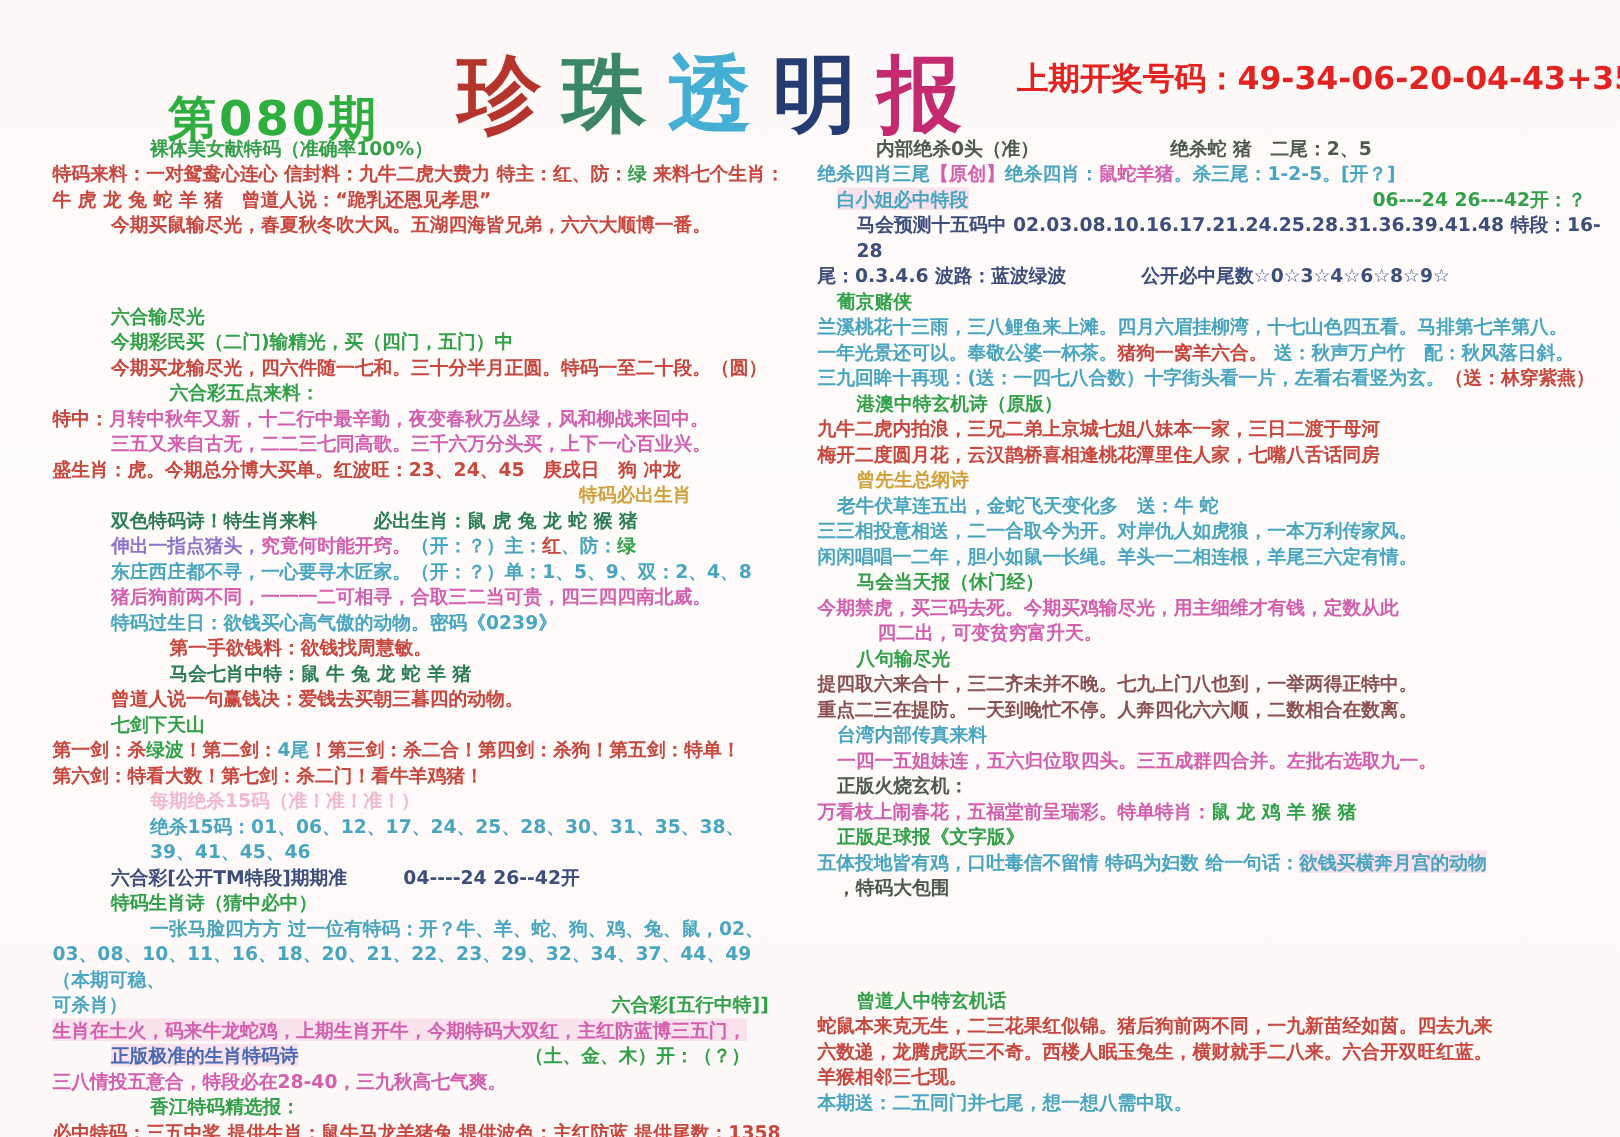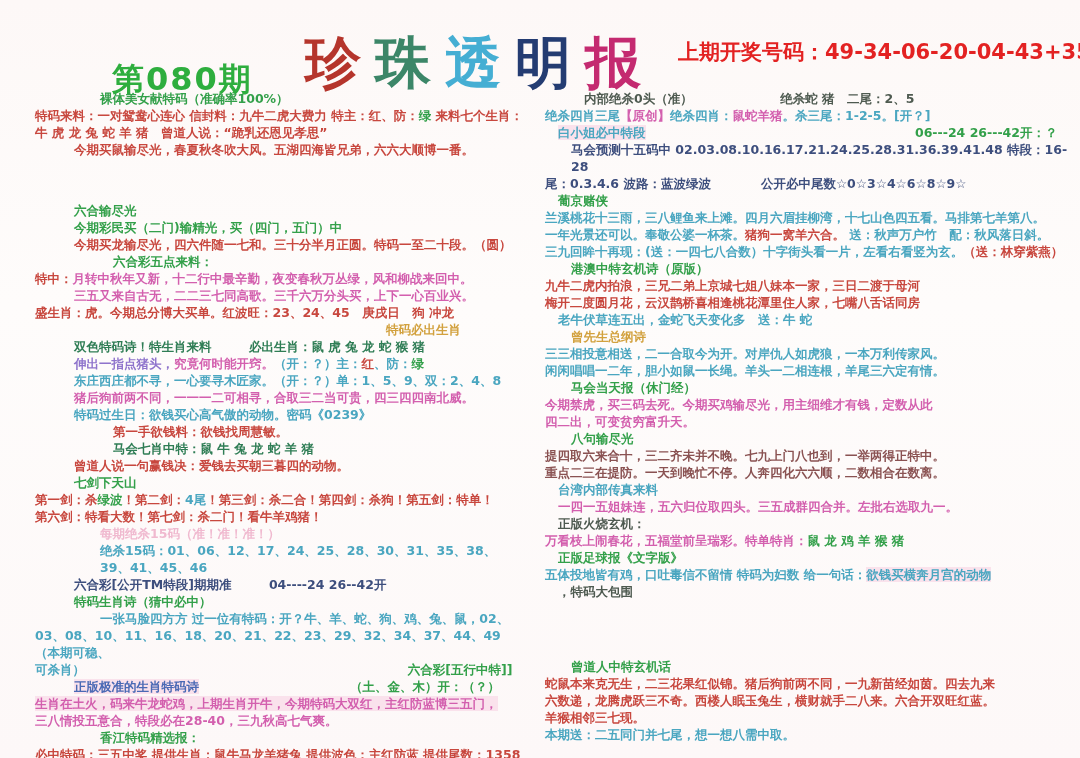--- a/index.html
+++ b/index.html
@@ -68,46 +68,46 @@
       <div class="line" style="padding-left: 39px; align-items: flex-end;"><span class="main-segs"><span class="seg" style="color: rgb(51, 160, 74);">七剑下天山</span></span></div>
       <div class="line" style="padding-left: 0px;"><span class="main-segs"><span class="seg" style="color: rgb(200, 71, 62);">第一剑：杀</span><span class="seg" style="color: rgb(51, 160, 74);">绿波</span><span class="seg" style="color: rgb(200, 71, 62);">！第二剑：</span><span class="seg" style="color: rgb(74, 166, 192);">4尾</span><span class="seg" style="color: rgb(200, 71, 62);">！第三剑：杀二合！第四剑：杀狗！第五剑：特单！</span></span></div>
       <div class="line" style="padding-left: 0px;"><span class="main-segs"><span class="seg" style="color: rgb(200, 71, 62);">第六剑：特看大数！第七剑：杀二门！看牛羊鸡猪！</span></span></div>
       <div class="line" style="padding-left: 65px;"><span class="main-segs"><span class="seg" style="color: rgb(240, 185, 207);">每期绝杀15码（准！准！准！）</span></span></div>
       <div class="line" style="padding-left: 65px;"><span class="main-segs"><span class="seg" style="color: rgb(74, 166, 192);">绝杀15码：01、06、12、17、24、25、28、30、31、35、38、39、41、45、46</span></span></div>
       <div class="line" style="padding-left: 39px;"><span class="main-segs"><span class="seg" style="color: rgb(61, 78, 125);">六合彩[公开TM特段]期期准　　　04----24 26--42开</span></span></div>
       <div class="line" style="padding-left: 39px;"><span class="main-segs"><span class="seg" style="color: rgb(51, 160, 74);">特码生肖诗（猜中必中）</span></span></div>
       <div class="line" style="padding-left: 65px;"><span class="main-segs"><span class="seg" style="color: rgb(74, 166, 192);">一张马脸四方方 过一位有特码：开？牛、羊、蛇、狗、鸡、兔、鼠，02、</span></span></div>
       <div class="line" style="padding-left: 0px;"><span class="main-segs"><span class="seg" style="color: rgb(74, 166, 192);">03、08、10、11、16、18、20、21、22、23、29、32、34、37、44、49（本期可稳、</span></span></div>
       <div class="line" style="padding-left: 0px;"><span class="main-segs"><span class="seg" style="color: rgb(74, 166, 192);">可杀肖）</span></span><span class="right-segs"><span class="seg" style="color: rgb(51, 160, 74);">六合彩[五行中特]]　</span></span></div>
+      <div class="line" style="padding-left: 0px;"><span class="main-segs"><span class="seg hl" style="color: rgb(211, 95, 174);">生肖在土火，码来牛龙蛇鸡，上期生肖开牛，今期特码大双红，主红防蓝博三五门，</span></span></div>
       <div class="line" style="padding-left: 39px;"><span class="main-segs"><span class="seg hl" style="color: rgb(74, 105, 180);">正版极准的生肖特码诗</span></span><span class="right-segs"><span class="seg" style="color: rgb(51, 160, 74);">（土、金、木）开：（？）　　</span></span></div>
-      <div class="line" style="padding-left: 0px;"><span class="main-segs"><span class="seg hl" style="color: rgb(211, 95, 174);">生肖在土火，码来牛龙蛇鸡，上期生肖开牛，今期特码大双红，主红防蓝博三五门，</span></span></div>
       <div class="line" style="padding-left: 0px;"><span class="main-segs"><span class="seg" style="color: rgb(211, 95, 174);">三八情投五意合，特段必在28-40，三九秋高七气爽。</span></span></div>
       <div class="line" style="padding-left: 65px;"><span class="main-segs"><span class="seg" style="color: rgb(51, 160, 74);">香江特码精选报：</span></span></div>
       <div class="line" style="padding-left: 0px;"><span class="main-segs"><span class="seg" style="color: rgb(200, 71, 62);">必中特码：三五中奖 提供生肖：鼠牛马龙羊猪兔 提供波色：主红防蓝 提供尾数：1358</span></span></div>
     </div>
   <div class="col col-right">
       <div class="line" style="padding-left: 39px;"><span class="main-segs"><span class="seg" style="color: rgb(78, 90, 80);">内部绝杀0头（准）</span><span class="seg" style="color: rgb(78, 90, 80);">　　　　　　　绝杀蛇 猪　二尾：2、5</span></span></div>
       <div class="line" style="padding-left: 0px;"><span class="main-segs"><span class="seg" style="color: rgb(74, 166, 192);">绝杀四肖三尾</span><span class="seg" style="color: rgb(211, 95, 174);">【原创】</span><span class="seg" style="color: rgb(74, 166, 192);">绝杀四肖：</span><span class="seg" style="color: rgb(211, 95, 174);">鼠蛇羊猪</span><span class="seg" style="color: rgb(74, 166, 192);">。杀三尾：1-2-5。[开？]</span></span></div>
       <div class="line" style="padding-left: 13px;"><span class="main-segs"><span class="seg hl" style="color: rgb(74, 166, 192);">白小姐必中特段</span></span><span class="right-segs"><span class="seg" style="color: rgb(51, 160, 74);">06---24 26---42开：？　</span></span></div>
       <div class="line" style="padding-left: 26px;"><span class="main-segs"><span class="seg" style="color: rgb(61, 78, 125);">马会预测十五码中 02.03.08.10.16.17.21.24.25.28.31.36.39.41.48 特段：16-28</span></span></div>
       <div class="line" style="padding-left: 0px;"><span class="main-segs"><span class="seg" style="color: rgb(61, 78, 125);">尾：0.3.4.6 波路：蓝波绿波　　　　公开必中尾数☆0☆3☆4☆6☆8☆9☆</span></span></div>
       <div class="line" style="padding-left: 13px;"><span class="main-segs"><span class="seg" style="color: rgb(51, 160, 74);">葡京赌侠</span></span></div>
       <div class="line" style="padding-left: 0px;"><span class="main-segs"><span class="seg" style="color: rgb(74, 166, 192);">兰溪桃花十三雨，三八鲤鱼来上滩。四月六眉挂柳湾，十七山色四五看。马排第七羊第八。</span></span></div>
       <div class="line" style="padding-left: 0px;"><span class="main-segs"><span class="seg" style="color: rgb(74, 166, 192);">一年光景还可以。奉敬公婆一杯茶。</span><span class="seg" style="color: rgb(200, 71, 62);">猪狗一窝羊六合。</span><span class="seg" style="color: rgb(74, 166, 192); text-align: center;"> 送：秋声万户竹　配：秋风落日斜。</span></span></div>
       <div class="line" style="padding-left: 0px;"><span class="main-segs"><span class="seg" style="color: rgb(74, 166, 192);">三九回眸十再现：(送：一四七八合数）十字街头看一片，左看右看竖为玄。</span><span class="seg" style="color: rgb(200, 71, 62);">（送：林穿紫燕）</span></span></div>
       <div class="line" style="padding-left: 26px;"><span class="main-segs"><span class="seg" style="color: rgb(51, 160, 74);">港澳中特玄机诗（原版）</span></span></div>
       <div class="line" style="padding-left: 0px;"><span class="main-segs"><span class="seg" style="color: rgb(200, 71, 62);">九牛二虎内拍浪，三兄二弟上京城七姐八妹本一家，三日二渡于母河</span></span></div>
       <div class="line" style="padding-left: 0px;"><span class="main-segs"><span class="seg" style="color: rgb(200, 71, 62);">梅开二度圆月花，云汉鹊桥喜相逢桃花潭里住人家，七嘴八舌话同房</span></span></div>
+      <div class="line" style="padding-left: 26px;"><span class="main-segs"><span class="seg" style="color: rgb(210, 161, 62);">曾先生总纲诗</span></span></div>
       <div class="line" style="padding-left: 13px;"><span class="main-segs"><span class="seg" style="color: rgb(74, 166, 192);">老牛伏草连五出，金蛇飞天变化多　送：牛 蛇</span></span></div>
-      <div class="line" style="padding-left: 26px;"><span class="main-segs"><span class="seg" style="color: rgb(210, 161, 62);">曾先生总纲诗</span></span></div>
       <div class="line" style="padding-left: 0px;"><span class="main-segs"><span class="seg" style="color: rgb(74, 166, 192);">三三相投意相送，二一合取今为开。对岸仇人如虎狼，一本万利传家风。</span></span></div>
       <div class="line" style="padding-left: 0px;"><span class="main-segs"><span class="seg" style="color: rgb(74, 166, 192);">闲闲唱唱一二年，胆小如鼠一长绳。羊头一二相连根，羊尾三六定有情。</span></span></div>
       <div class="line" style="padding-left: 26px;"><span class="main-segs"><span class="seg" style="color: rgb(51, 160, 74);">马会当天报（休门经）</span></span></div>
       <div class="line" style="padding-left: 0px;"><span class="main-segs"><span class="seg" style="color: rgb(211, 95, 174);">今期禁虎，买三码去死。今期买鸡输尽光，用主细维才有钱，定数从此</span></span></div>
-      <div class="line" style="padding-left: 0px;"><span class="main-segs"><span class="seg" style="color: rgb(211, 95, 174);">四二出，可变贫穷富升天。</span></span></div>
+      <div class="line" style="padding-left: 0px; margin-left: 40px;"><span class="main-segs"><span class="seg" style="color: rgb(211, 95, 174);">四二出，可变贫穷富升天。</span></span></div>
       <div class="line" style="padding-left: 26px;"><span class="main-segs"><span class="seg" style="color: rgb(51, 160, 74);">八句输尽光</span></span></div>
       <div class="line" style="padding-left: 0px;"><span class="main-segs"><span class="seg" style="color: rgb(138, 82, 82);">提四取六来合十，三二齐未并不晚。七九上门八也到，一举两得正特中。</span></span></div>
       <div class="line" style="padding-left: 0px;"><span class="main-segs"><span class="seg" style="color: rgb(138, 82, 82);">重点二三在提防。一天到晚忙不停。人奔四化六六顺，二数相合在数离。</span></span></div>
       <div class="line" style="padding-left: 13px;"><span class="main-segs"><span class="seg" style="color: rgb(74, 166, 192);">台湾内部传真来料</span></span></div>
       <div class="line" style="padding-left: 13px;"><span class="main-segs"><span class="seg" style="color: rgb(211, 95, 174);">一四一五姐妹连，五六归位取四头。三五成群四合并。左批右选取九一。</span></span></div>
       <div class="line" style="padding-left: 13px;"><span class="main-segs"><span class="seg" style="color: rgb(78, 90, 80);">正版火烧玄机：</span></span></div>
       <div class="line" style="padding-left: 0px;"><span class="main-segs"><span class="seg" style="color: rgb(211, 95, 174);">万看枝上闹春花，五福堂前呈瑞彩。特单特肖：</span><span class="seg" style="color: rgb(51, 160, 74);">鼠 龙 鸡 羊 猴 猪</span></span></div>
       <div class="line" style="padding-left: 13px;"><span class="main-segs"><span class="seg" style="color: rgb(51, 160, 74);">正版足球报《文字版》</span></span></div>
       <div class="line" style="padding-left: 0px;"><span class="main-segs"><span class="seg" style="color: rgb(74, 166, 192);">五体投地皆有鸡，口吐毒信不留情 特码为妇数 给一句话：</span><span class="seg hl" style="color: rgb(74, 166, 192);">欲钱买横奔月宫的动物</span></span></div>
       <div class="line" style="padding-left: 13px;"><span class="main-segs"><span class="seg" style="color: rgb(78, 90, 80);">，特码大包围</span></span></div>

